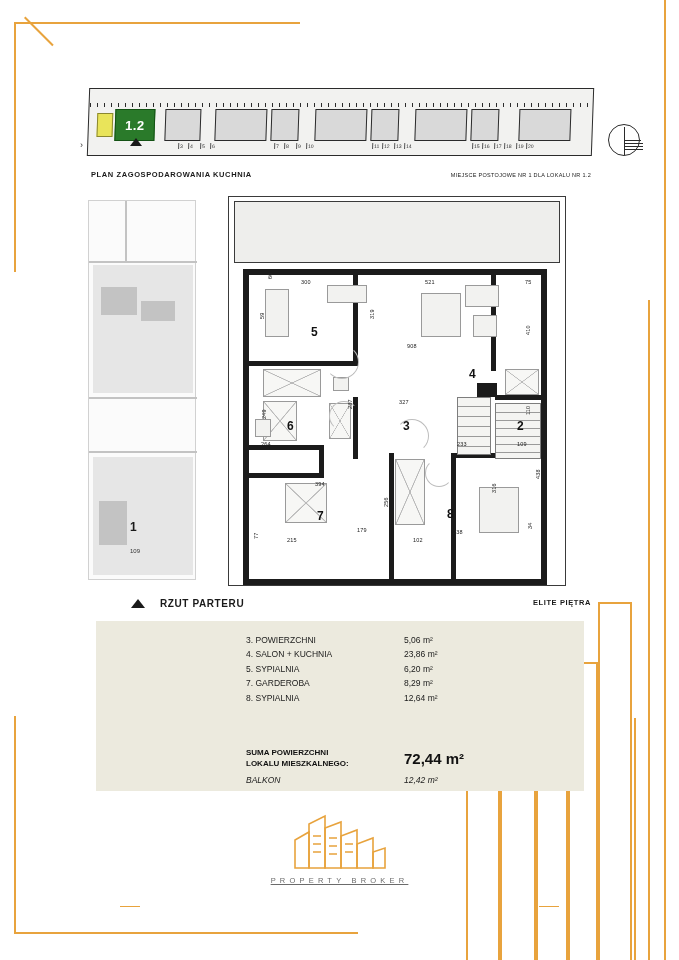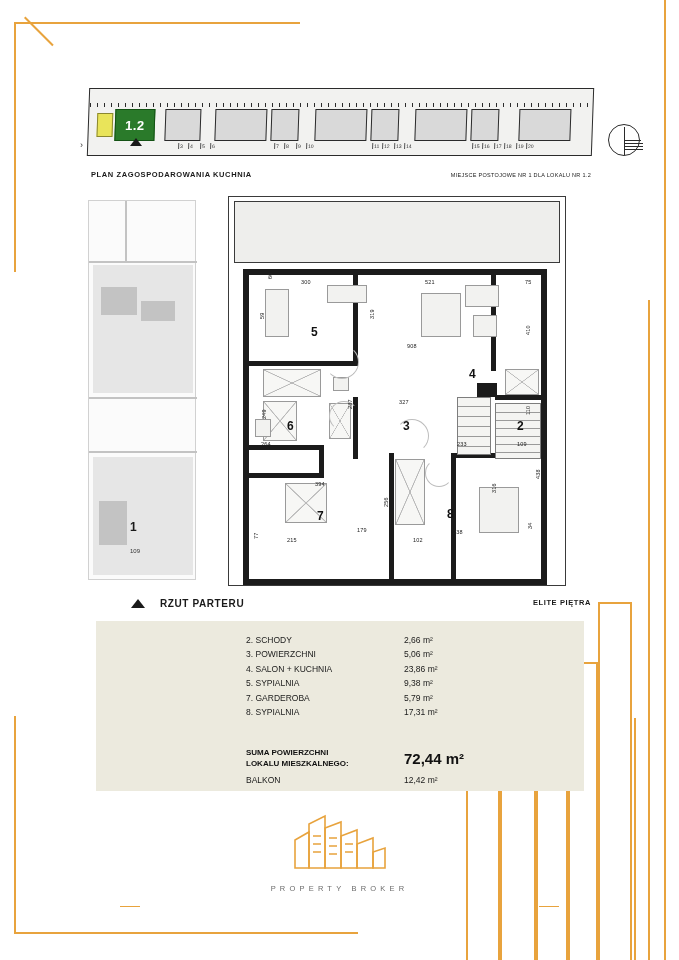--- a/index.html
+++ b/index.html
@@ -189,36 +189,36 @@
   .sum {
     position: absolute; left: 150px; top: 127px; width: 320px;
     display: flex; align-items: center;
   }
   .sum .sum-label {
     font-size: 8px; font-weight: bold; line-height: 10.5px; width: 158px; color: #111;
   }
   .sum .sum-val { font-size: 15px; font-weight: bold; color: #111; }
   .balkon {
     position: absolute; left: 150px; top: 154px; width: 320px;
-    display: flex; font-size: 8.5px; color: #1a1a1a;
+    display: flex; font-size: 8.5px; color: #1a1a1a; font-style: italic;
   }
   .balkon .lname { width: 158px; }
 
   
   .logo-wrap {
     position: absolute; left: 0; top: 810px; width: 679px;
     display: flex; flex-direction: column; align-items: center;
   }
   .logo-mark { width: 130px; height: 60px; }
   .logo-title {
     font-size: 30px; letter-spacing: 9px; color: #1d1d1d; margin-top: 6px;
     font-family: "Liberation Serif", serif;
   }
   .logo-sub {
-    font-size: 7.5px; letter-spacing: 4.2px; color: #6b6b6b; margin-top: 14px;
+    font-size: 7.5px; letter-spacing: 4.2px; color: #6b6b6b; margin-top: 6px; text-decoration: underline;
   }
   .logo-rule-l, .logo-rule-r {
     position: absolute; top: 96px; height: 1px; background: #E8A33D;
   }
   .logo-rule-l { left: 120px; width: 20px; }
   .logo-rule-r { right: 120px; width: 20px; }
 </style>
 </head>
 <body>
 
@@ -395,42 +395,38 @@
     <div class="dim v" style="left:118px; top:212px;">237</div>
   </div>
 
   <div class="parter-tri"></div>
   <div class="parter-cap">RZUT PARTERU</div>
   <div class="plan-cap">ELITE PIĘTRA</div>
 
   <div class="legend">
     <div class="legend-rows">
       <div class="lrow">
-        <span class="lname"><span>2.</span> <span>SCHODY</span></span>
-        <span class="larea">2,66 m²</span>
-      </div>
-      <div class="lrow">
         <span class="lname"><span>3.</span> <span>POWIERZCHNI</span></span>
         <span class="larea">5,06 m²</span>
       </div>
       <div class="lrow">
         <span class="lname"><span>4.</span> <span>SALON + KUCHNIA</span></span>
         <span class="larea">23,86 m²</span>
       </div>
       <div class="lrow">
         <span class="lname"><span>5.</span> <span>SYPIALNIA</span></span>
-        <span class="larea">9,38 m²</span>
+        <span class="larea">6,20 m²</span>
       </div>
       <div class="lrow">
         <span class="lname"><span>7.</span> <span>GARDEROBA</span></span>
-        <span class="larea">5,79 m²</span>
+        <span class="larea">8,29 m²</span>
       </div>
       <div class="lrow">
         <span class="lname"><span>8.</span> <span>SYPIALNIA</span></span>
-        <span class="larea">17,31 m²</span>
+        <span class="larea">12,64 m²</span>
       </div>
     </div>
 
     <div class="sum">
       <span class="sum-label">
         <span>SUMA POWIERZCHNI</span><br>
         <span>LOKALU MIESZKALNEGO:</span>
       </span>
       <span class="sum-val">72,44 m²</span>
     </div>

